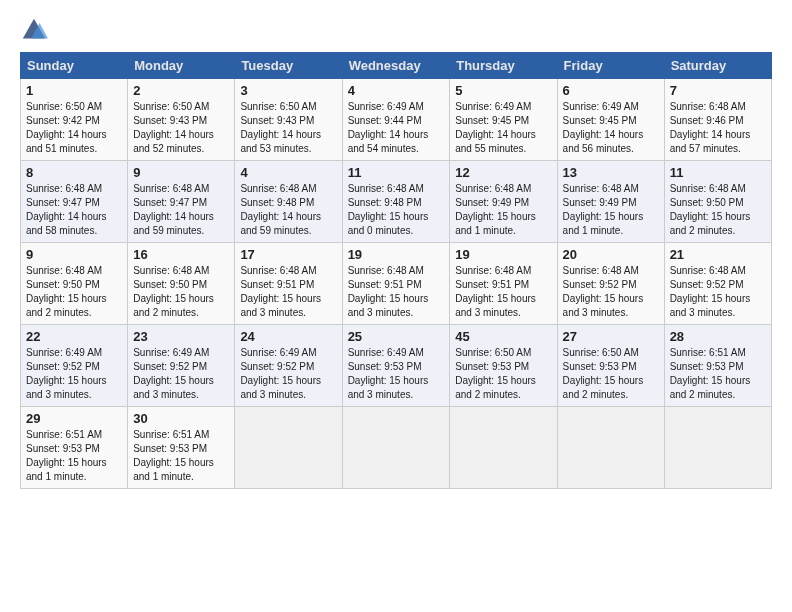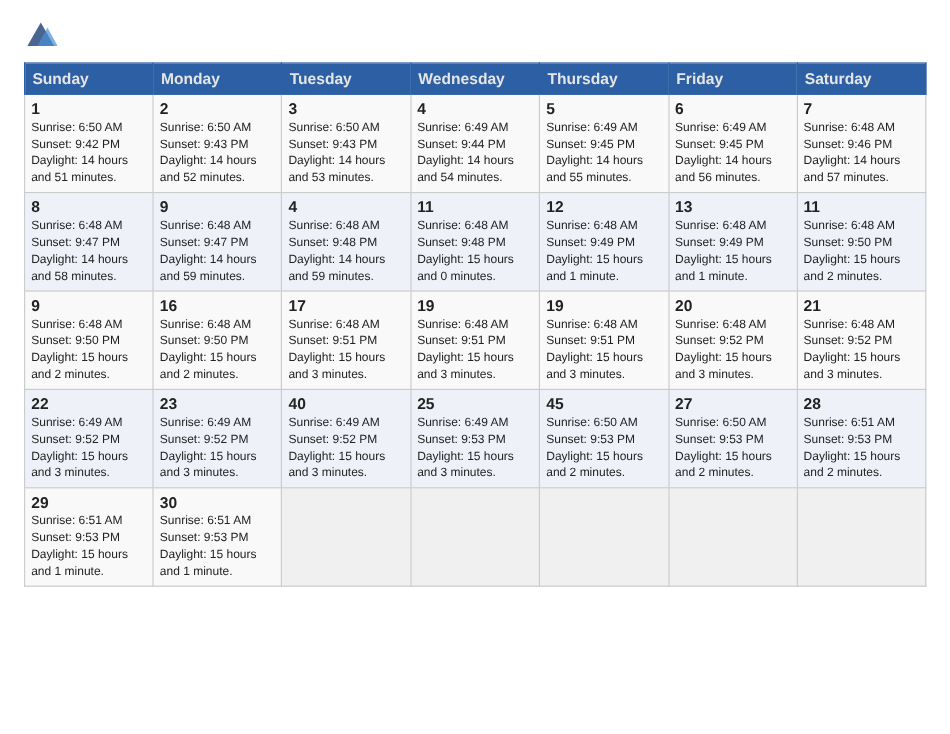--- a/index.html
+++ b/index.html
@@ -215,21 +215,21 @@
       <tr>
         <td>
         <span class="day-num">22</span>
         <span class="day-info">Sunrise: 6:49 AM<br>Sunset: 9:52 PM<br>Daylight: 15 hours and 3 minutes.</span>
       </td>
         <td>
         <span class="day-num">23</span>
         <span class="day-info">Sunrise: 6:49 AM<br>Sunset: 9:52 PM<br>Daylight: 15 hours and 3 minutes.</span>
       </td>
         <td>
-        <span class="day-num">40</span>
+        <span class="day-num">24</span>
         <span class="day-info">Sunrise: 6:49 AM<br>Sunset: 9:52 PM<br>Daylight: 15 hours and 3 minutes.</span>
       </td>
         <td>
         <span class="day-num">25</span>
         <span class="day-info">Sunrise: 6:49 AM<br>Sunset: 9:53 PM<br>Daylight: 15 hours and 3 minutes.</span>
       </td>
         <td>
         <span class="day-num">45</span>
         <span class="day-info">Sunrise: 6:50 AM<br>Sunset: 9:53 PM<br>Daylight: 15 hours and 2 minutes.</span>
       </td>

